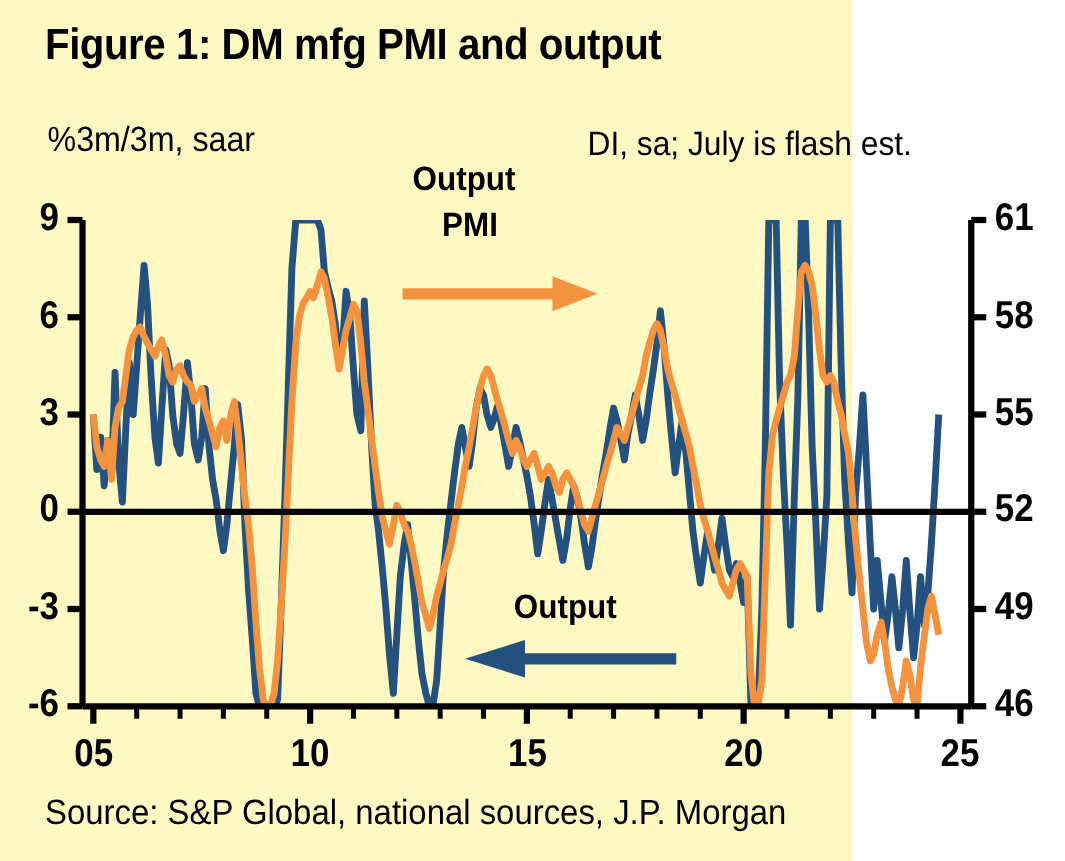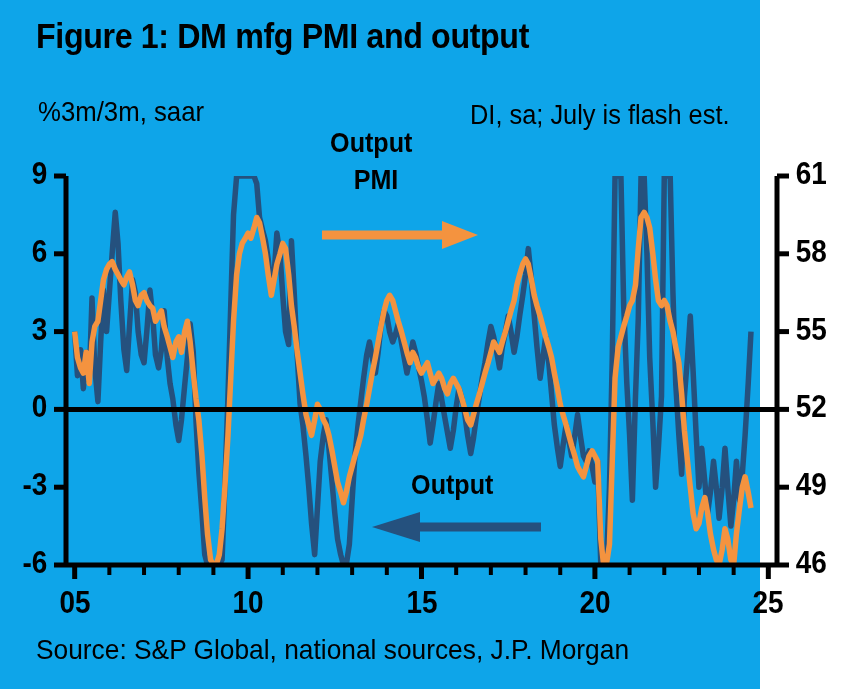--- a/index.html
+++ b/index.html
@@ -11,23 +11,23 @@
     width: 852px;
     height: 689px;
     font-family: "Liberation Sans", sans-serif;
     color: #000000;
     overflow: hidden;
     position: relative;
   }
   #figure {
     position: absolute;
     left: 0; top: 0;
-    width: 760px;
+    width: 682px;
     height: 689px;
-    background: #0ea5e9;
+    background: #fef9c3;
   }
   .title {
     position: absolute;
     left: 36px;
     top: 18px;
     font-size: 35px;
     font-weight: bold;
     letter-spacing: -0.4px;
     font-family: "Liberation Sans Narrow", "Liberation Sans", sans-serif;
     transform: scaleX(0.92);

